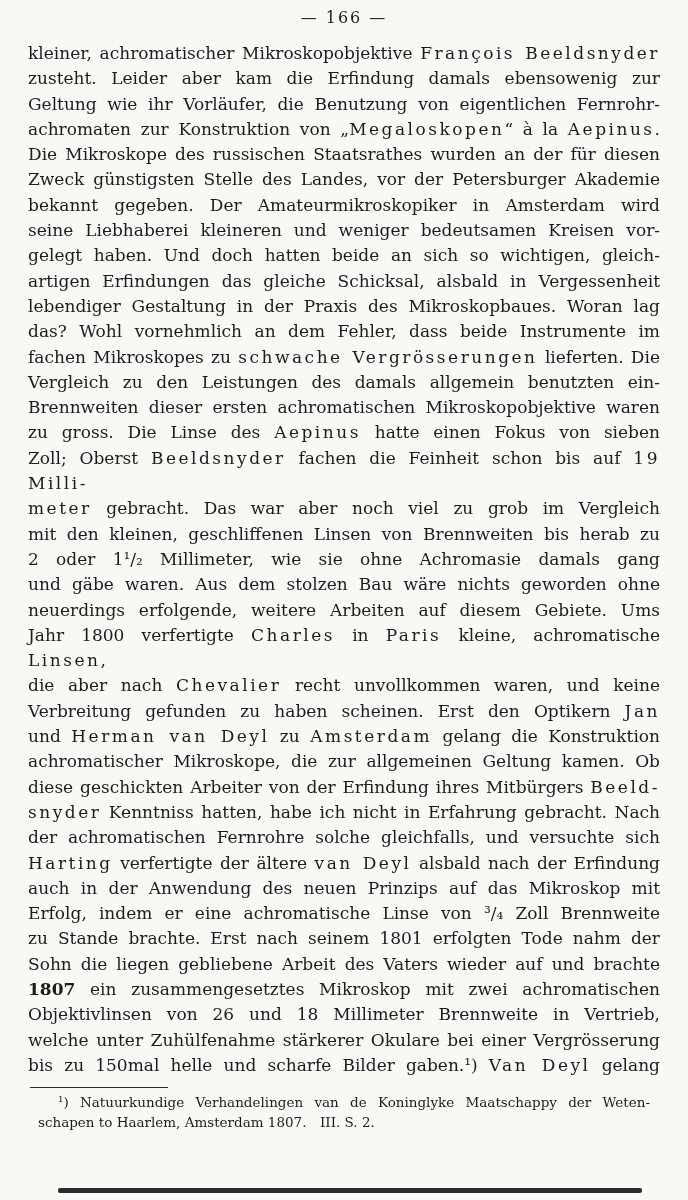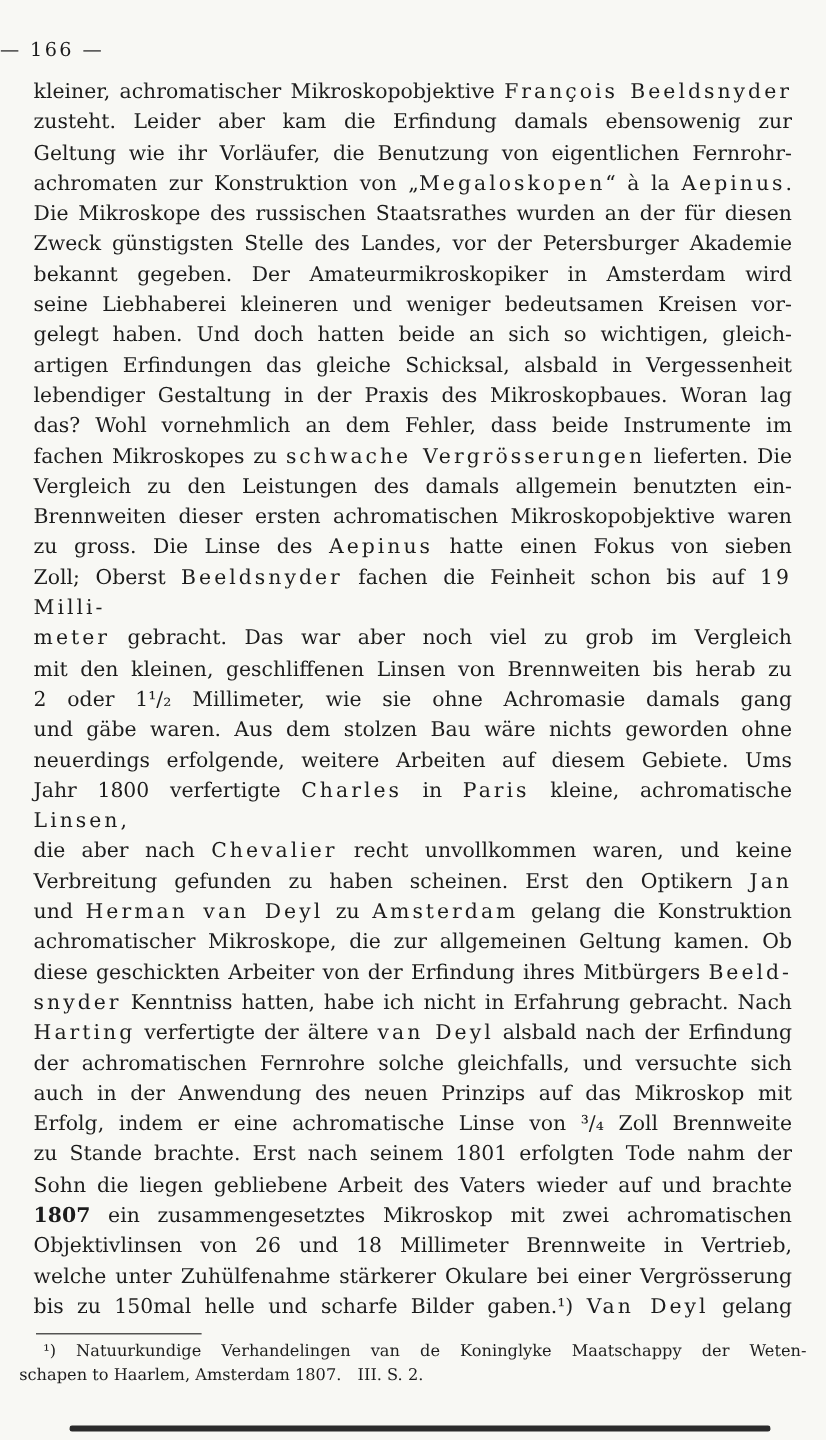--- a/index.html
+++ b/index.html
@@ -6,41 +6,41 @@
   body {
     width: 688px; height: 1200px;
     background: var(--paper, #f8f8f4);
     color: var(--ink, #1c1c1c);
     font-family: "DejaVu Serif", serif;
     position: relative;
     overflow: hidden;
   }
   .page { position: absolute; inset: 0; }
   .page-number {
-    text-align: left;
-    padding-top: 32px;
+    text-align: center;
+    padding-top: 8px;
     font-size: 16px;
     letter-spacing: 2px;
     color: var(--ink, #1c1c1c);
   }
   .body-text { margin: 14px 28px 0 28px; }
   .line {
     font-size: 17px;
     line-height: 25.3px;
     text-align: justify;
     text-align-last: justify;
   }
   .sperr { letter-spacing: 2.5px; }
   .bold  { font-weight: bold; }
   .footnote-rule {
     margin: 9px 0 5px 30px;
     width: 138px; height: 0;
     border-top: 1.5px solid #2c2c2c;
   }
-  .footnote { margin: 0 16px; }
+  .footnote { margin: 0 38px; }
   .fline {
     font-size: 13.5px;
     line-height: 19.5px;
     text-align: justify;
     text-align-last: justify;
   }
   .fline:first-child { text-indent: 20px; }
   .fline:last-child  { text-align-last: left; }
   .scan-artifact {
     position: absolute;
@@ -79,22 +79,22 @@
       <div class="line"><span>2 oder 1¹/₂ Millimeter, wie sie ohne Achromasie damals gang</span></div>
       <div class="line"><span>und gäbe waren. Aus dem stolzen Bau wäre nichts geworden ohne</span></div>
       <div class="line"><span>neuerdings erfolgende, weitere Arbeiten auf diesem Gebiete. Ums</span></div>
       <div class="line"><span>Jahr 1800 verfertigte </span><span class="sperr">Charles</span><span> in </span><span class="sperr">Paris</span><span> kleine, achromatische </span><span class="sperr">Linsen,</span></div>
       <div class="line"><span>die aber nach </span><span class="sperr">Chevalier</span><span> recht unvollkommen waren, und keine</span></div>
       <div class="line"><span>Verbreitung gefunden zu haben scheinen. Erst den Optikern </span><span class="sperr">Jan</span></div>
       <div class="line"><span>und </span><span class="sperr">Herman van Deyl</span><span> zu </span><span class="sperr">Amsterdam</span><span> gelang die Konstruktion</span></div>
       <div class="line"><span>achromatischer Mikroskope, die zur allgemeinen Geltung kamen. Ob</span></div>
       <div class="line"><span>diese geschickten Arbeiter von der Erfindung ihres Mitbürgers </span><span class="sperr">Beeld-</span></div>
       <div class="line"><span class="sperr">snyder</span><span> Kenntniss hatten, habe ich nicht in Erfahrung gebracht. Nach</span></div>
+      <div class="line"><span>der achromatischen Fernrohre solche gleichfalls, und versuchte sich</span></div>
       <div class="line"><span class="sperr">Harting</span><span> verfertigte der ältere </span><span class="sperr">van Deyl</span><span> alsbald nach der Erfindung</span></div>
-      <div class="line"><span>der achromatischen Fernrohre solche gleichfalls, und versuchte sich</span></div>
       <div class="line"><span>auch in der Anwendung des neuen Prinzips auf das Mikroskop mit</span></div>
       <div class="line"><span>Erfolg, indem er eine achromatische Linse von ³/₄ Zoll Brennweite</span></div>
       <div class="line"><span>zu Stande brachte. Erst nach seinem 1801 erfolgten Tode nahm der</span></div>
       <div class="line"><span>Sohn die liegen gebliebene Arbeit des Vaters wieder auf und brachte</span></div>
       <div class="line"><span class="bold">1807</span><span> ein zusammengesetztes Mikroskop mit zwei achromatischen</span></div>
       <div class="line"><span>Objektivlinsen von 26 und 18 Millimeter Brennweite in Vertrieb,</span></div>
       <div class="line"><span>welche unter Zuhülfenahme stärkerer Okulare bei einer Vergrösserung</span></div>
       <div class="line"><span>bis zu 150mal helle und scharfe Bilder gaben.¹) </span><span class="sperr">Van Deyl</span><span> gelang</span></div>
     </div>
 

